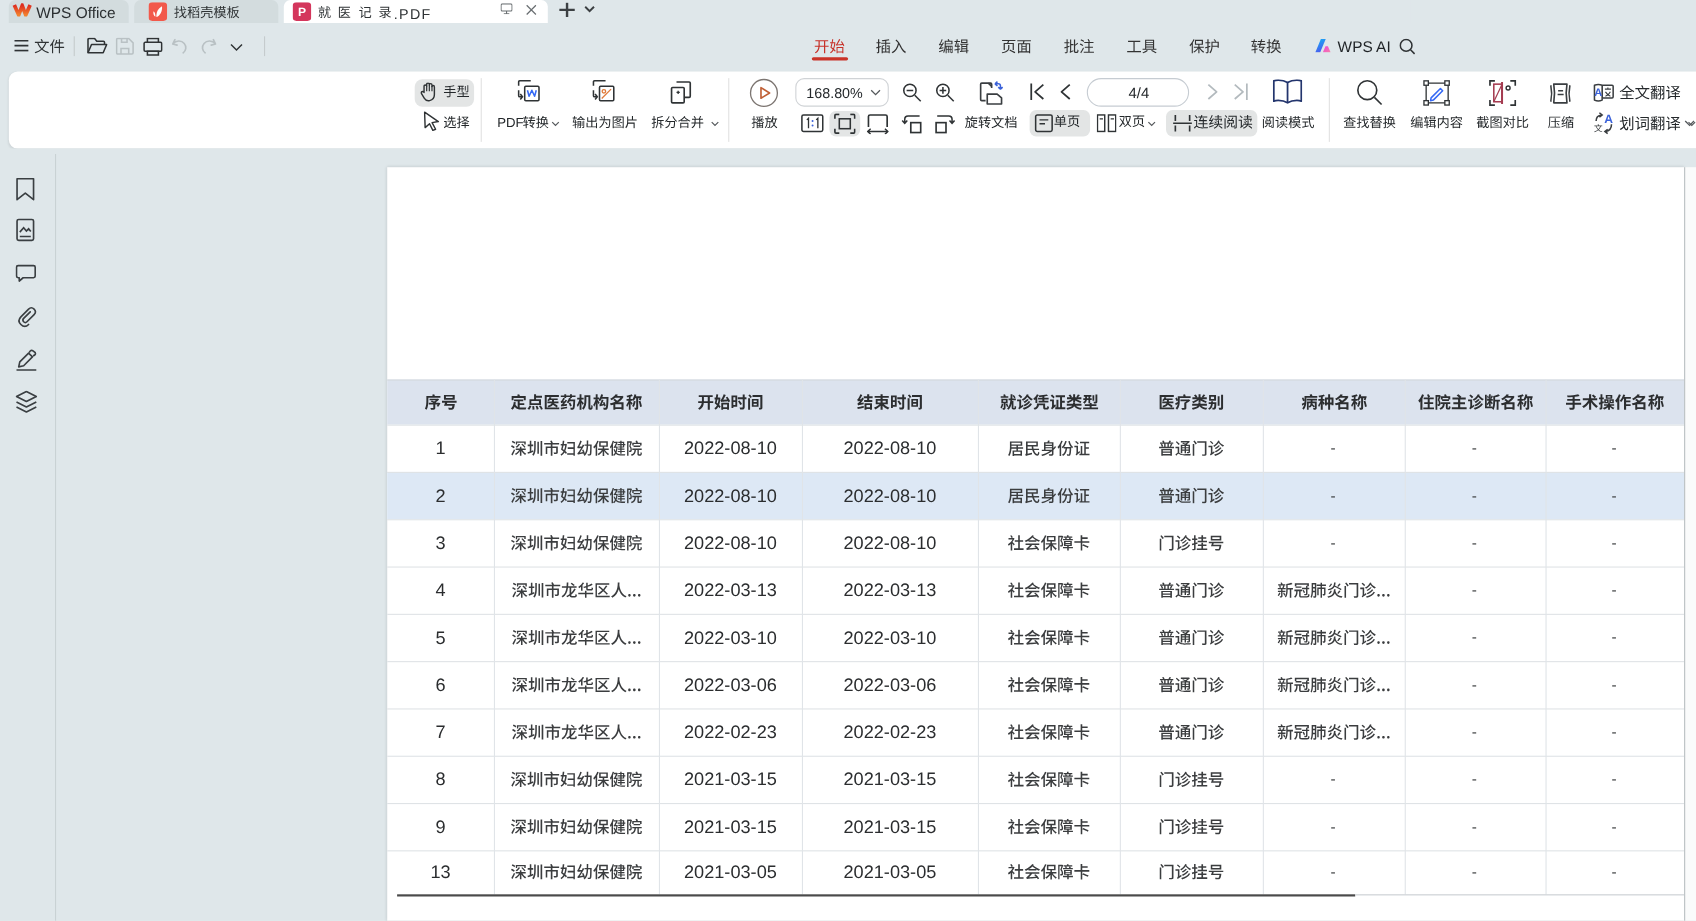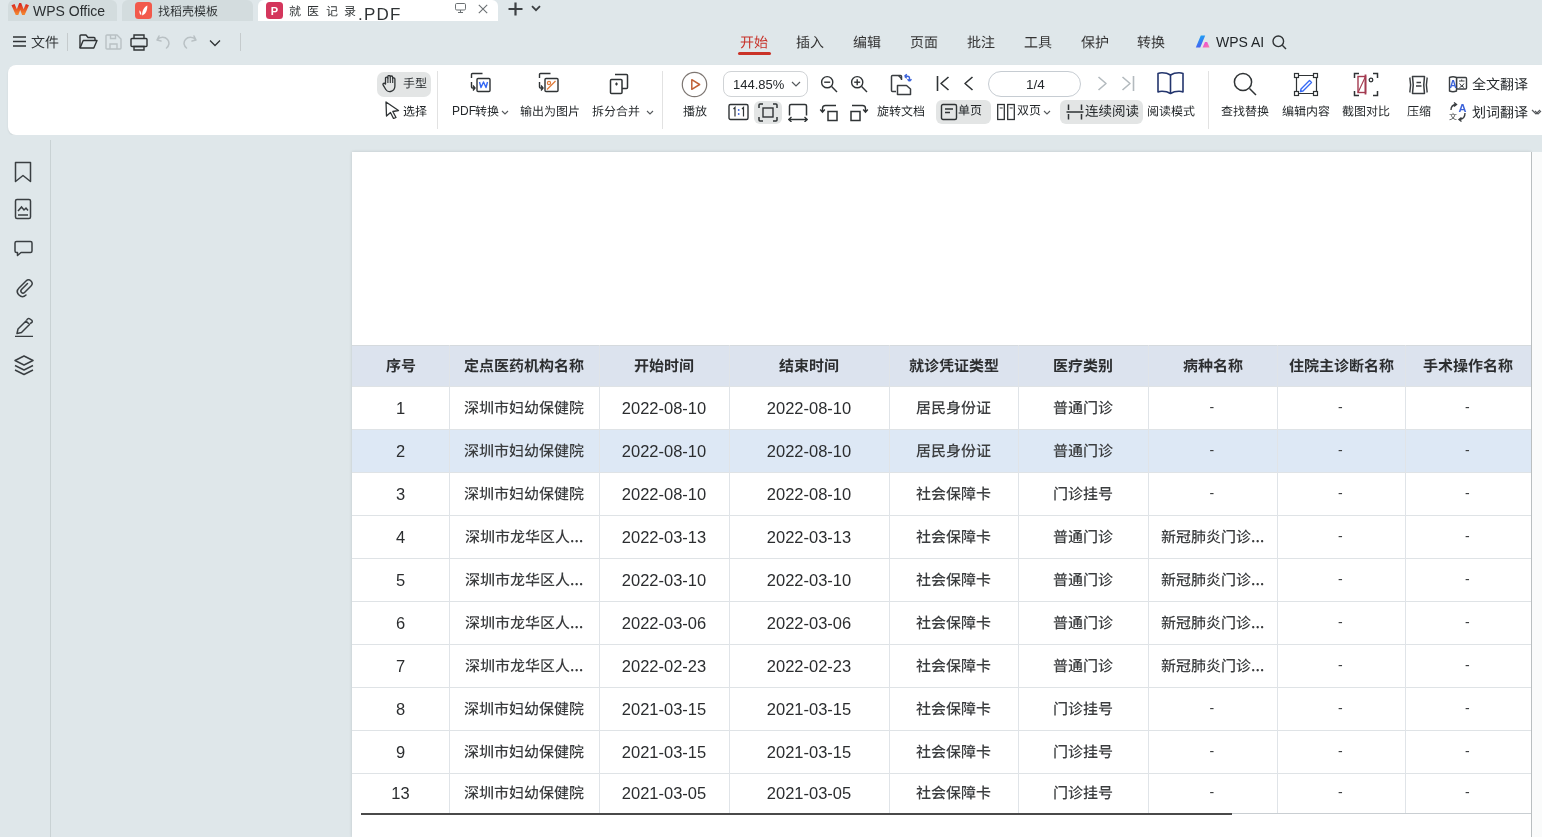--- a/index.html
+++ b/index.html
@@ -101,21 +101,21 @@
       <div style="position:absolute;left:67.5px;top:5px;line-height:0">
         <svg style="" width="12.0" height="12.7" viewBox="0 0 12.0 12.7">
           <use href="#g4" fill="#2f3335"></use>
         </svg>
       </div>
       <div style="position:absolute;left:86.0px;top:5px;line-height:0">
         <svg style="" width="12.0" height="12.7" viewBox="0 0 12.0 12.7">
           <use href="#g5" fill="#2f3335"></use>
         </svg>
       </div>
-      <div class="ab" style="left:100px;top:4.5px;font-size:17px;letter-spacing:1.2px;color:#2f3335">.PDF</div>
+      <div class="ab" style="left:100px;top:4.5px;font-size:13px;letter-spacing:1.2px;color:#2f3335">.PDF</div>
       <svg class="ab" style="left:197px;top:3px" width="11" height="10" viewBox="0 0 11 10">
         <rect x="0.5" y="0.5" width="10" height="6.5" rx="1.2" fill="none" stroke="#6b7073" stroke-width="1"></rect>
         <path d="M3 9.5 h5 M5.5 7 v2.5" stroke="#6b7073" stroke-width="1"></path>
       </svg>
       <svg class="ab" style="left:219.5px;top:3.5px" width="10" height="10" viewBox="0 0 10 10">
         <path d="M0.8 0.8 L9.2 9.2 M9.2 0.8 L0.8 9.2" stroke="#6b7073" stroke-width="1.1"></path>
       </svg>
     </div>
     <svg class="ab" style="left:508px;top:2px" width="15" height="14" viewBox="0 0 15 14">
       <path d="M7.5 0.5 V13.5 M0.5 7 H14.5" stroke="#3c4043" stroke-width="2.2"></path>
@@ -280,21 +280,21 @@
     <svg class="ab" style="left:673px;top:6px" width="27" height="27" viewBox="0 0 27 27">
       <circle cx="13.5" cy="13.5" r="12.2" fill="none" stroke="#7d7672" stroke-width="1.2"></circle>
       <path d="M10.8 8.7 L18.6 13.5 L10.8 18.3 Z" fill="none" stroke="#c06036" stroke-width="1.5" stroke-linejoin="round"></path>
     </svg>
     <div style="position:absolute;left:675px;top:39.5px;line-height:0">
       <svg style="" width="24.0" height="12.7" viewBox="0 0 24.0 12.7">
         <use href="#g20" fill="#24282b"></use>
       </svg>
     </div>
     <div class="ab" style="left:715px;top:6px;width:85px;height:26px;border:1px solid #d0d3d6;border-radius:8px;background:#fff"></div>
-    <div class="ab" style="left:725px;top:12px;font-size:13px;color:#24282b">144.85%</div>
+    <div class="ab" style="left:725px;top:12px;font-size:13px;color:#24282b">168.80%</div>
     <svg class="ab" style="left:783px;top:16px" width="10" height="7" viewBox="0 0 10 7">
       <path d="M1 1 L5 5 L9 1" fill="none" stroke="#55595c" stroke-width="1.2"></path>
     </svg>
     <svg class="ab" style="left:720px;top:37px" width="21" height="20" viewBox="0 0 21 20">
       <rect x="1" y="2.5" width="19" height="15" rx="1.5" fill="none" stroke="#2f3335" stroke-width="1.4"></rect>
       <path d="M5.5 7 L7 5.5 V14.5 M14 7 L15.5 5.5 V14.5" fill="none" stroke="#2f3335" stroke-width="1.2"></path>
       <circle cx="10.7" cy="8" r="0.9" fill="#3b62d9"></circle>
       <circle cx="10.7" cy="12" r="0.9" fill="#3b62d9"></circle>
     </svg>
     <div class="ab" style="left:746px;top:36px;width:28px;height:23px;background:#e3e5e5;border-radius:6px"></div>
@@ -340,21 +340,21 @@
         <use href="#g21" fill="#24282b"></use>
       </svg>
     </div>
     <svg class="ab" style="left:928px;top:10px" width="14" height="17" viewBox="0 0 14 17">
       <path d="M1.5 1 V16 M12.5 2 L5 8.5 L12.5 15" fill="none" stroke="#2f3335" stroke-width="1.6" stroke-linejoin="round"></path>
     </svg>
     <svg class="ab" style="left:955px;top:10px" width="11" height="17" viewBox="0 0 11 17">
       <path d="M9.5 2 L2 8.5 L9.5 15" fill="none" stroke="#2f3335" stroke-width="1.6" stroke-linejoin="round"></path>
     </svg>
     <div class="ab" style="left:980px;top:6px;width:93px;height:26px;border:1px solid #c6ccd2;border-radius:13px;background:#fff"></div>
-    <div class="ab" style="left:1018px;top:12px;font-size:13.5px;color:#24282b">1/4</div>
+    <div class="ab" style="left:1018px;top:12px;font-size:13.5px;color:#24282b">4/4</div>
     <svg class="ab" style="left:1089px;top:10px" width="11" height="17" viewBox="0 0 11 17">
       <path d="M1.5 2 L9 8.5 L1.5 15" fill="none" stroke="#b3babe" stroke-width="1.6" stroke-linejoin="round"></path>
     </svg>
     <svg class="ab" style="left:1113px;top:10px" width="14" height="17" viewBox="0 0 14 17">
       <path d="M12.5 1 V16 M1.5 2 L9 8.5 L1.5 15" fill="none" stroke="#b3babe" stroke-width="1.6" stroke-linejoin="round"></path>
     </svg>
     <div class="ab" style="left:928px;top:35px;width:55px;height:24px;background:#e3e5e5;border-radius:6px"></div>
     <svg class="ab" style="left:932px;top:38px" width="18" height="18" viewBox="0 0 18 18">
       <rect x="1.5" y="1.5" width="15" height="15" rx="1.5" fill="none" stroke="#2f3335" stroke-width="1.4"></rect>
       <path d="M5 6 H13 M5 9.5 H10" stroke="#2f3335" stroke-width="1.3"></path>

